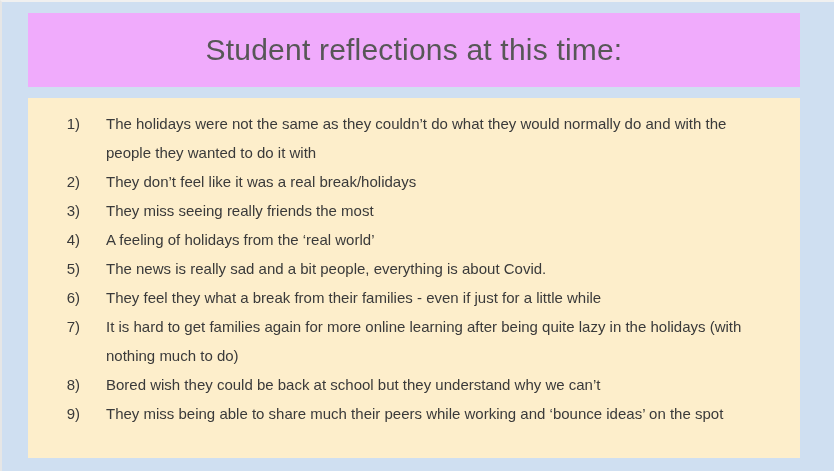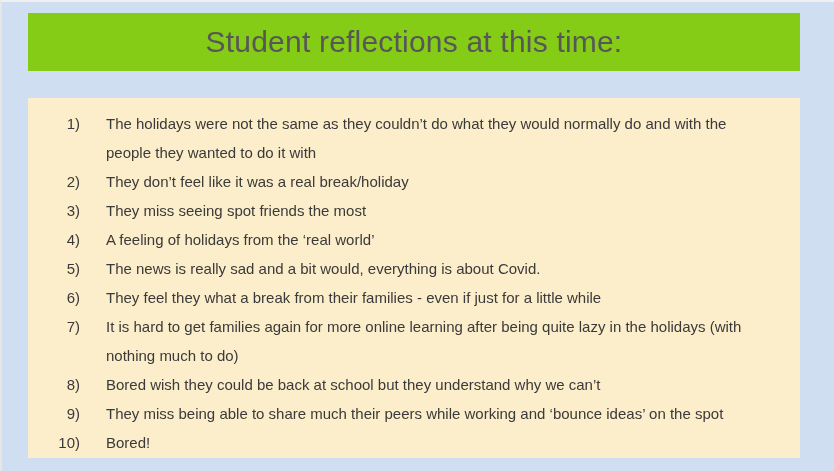--- a/index.html
+++ b/index.html
@@ -23,22 +23,22 @@
     background: #cfdff1;
     box-sizing: border-box;
     border-top: 2px solid #f0f0f0;
     border-left: 2px solid #e6e6e6;
   }
   .title-panel {
     position: absolute;
     left: 26px;
     top: 11px;
     width: 772px;
-    height: 58px;
-    background: #84cc16;
+    height: 74px;
+    background: #f0abfc;
     display: flex;
     align-items: center;
     justify-content: center;
   }
   .title-text {
     color: #575757;
     font-size: 30px;
     line-height: 36px;
     letter-spacing: 0.2px;
     white-space: nowrap;
@@ -95,36 +95,36 @@
   <div class="list-panel">
     <ol class="list">
 
       <li class="list-item">
         <span class="item-marker">1)</span>
         <span class="item-text">The holidays were not the same as they couldn’t do what they would normally do and with the people they wanted to do it with</span>
       </li>
 
       <li class="list-item">
         <span class="item-marker">2)</span>
-        <span class="item-text">They don’t feel like it was a real break/holiday</span>
+        <span class="item-text">They don’t feel like it was a real break/holidays</span>
       </li>
 
       <li class="list-item">
         <span class="item-marker">3)</span>
-        <span class="item-text">They miss seeing spot friends the most</span>
+        <span class="item-text">They miss seeing really friends the most</span>
       </li>
 
       <li class="list-item">
         <span class="item-marker">4)</span>
         <span class="item-text">A feeling of holidays from the ‘real world’</span>
       </li>
 
       <li class="list-item">
         <span class="item-marker">5)</span>
-        <span class="item-text">The news is really sad and a bit would, everything is about Covid.</span>
+        <span class="item-text">The news is really sad and a bit people, everything is about Covid.</span>
       </li>
 
       <li class="list-item">
         <span class="item-marker">6)</span>
         <span class="item-text">They feel they what a break from their families - even if just for a little while</span>
       </li>
 
       <li class="list-item">
         <span class="item-marker">7)</span>
         <span class="item-text">It is hard to get families again for more online learning after being quite lazy in the holidays (with nothing much to do)</span>
@@ -133,21 +133,17 @@
       <li class="list-item">
         <span class="item-marker">8)</span>
         <span class="item-text">Bored wish they could be back at school but they understand why we can’t</span>
       </li>
 
       <li class="list-item">
         <span class="item-marker">9)</span>
         <span class="item-text">They miss being able to share much their peers while working and ‘bounce ideas’ on the spot</span>
       </li>
 
-      <li class="list-item">
-        <span class="item-marker">10)</span>
-        <span class="item-text">Bored!</span>
-      </li>
 
     </ol>
   </div>
 
 </div>
 
 </body></html>

